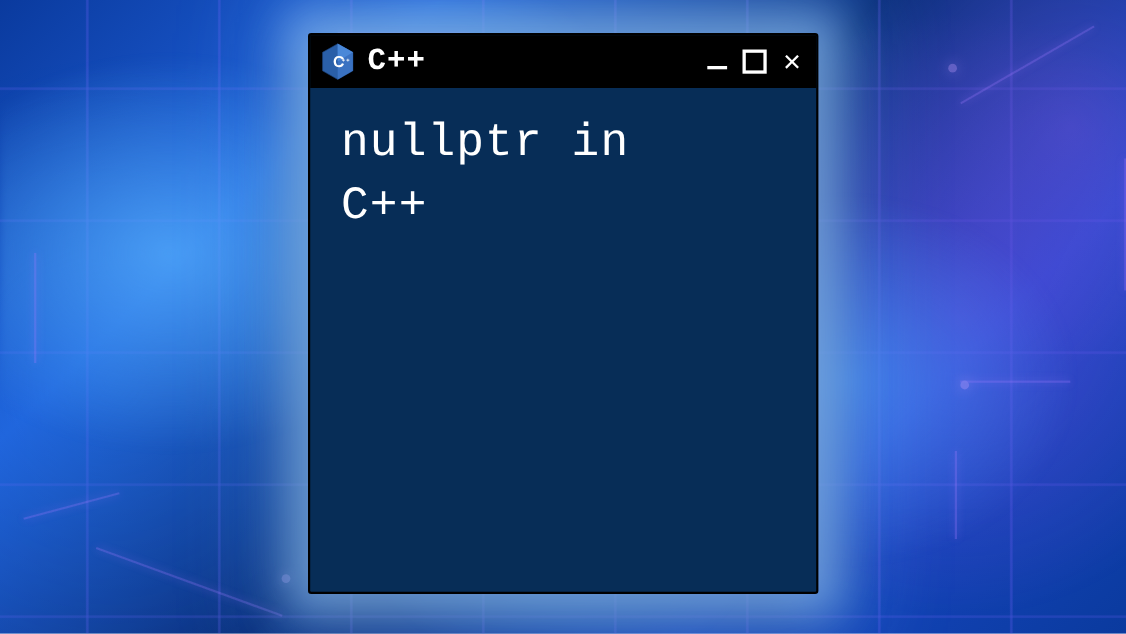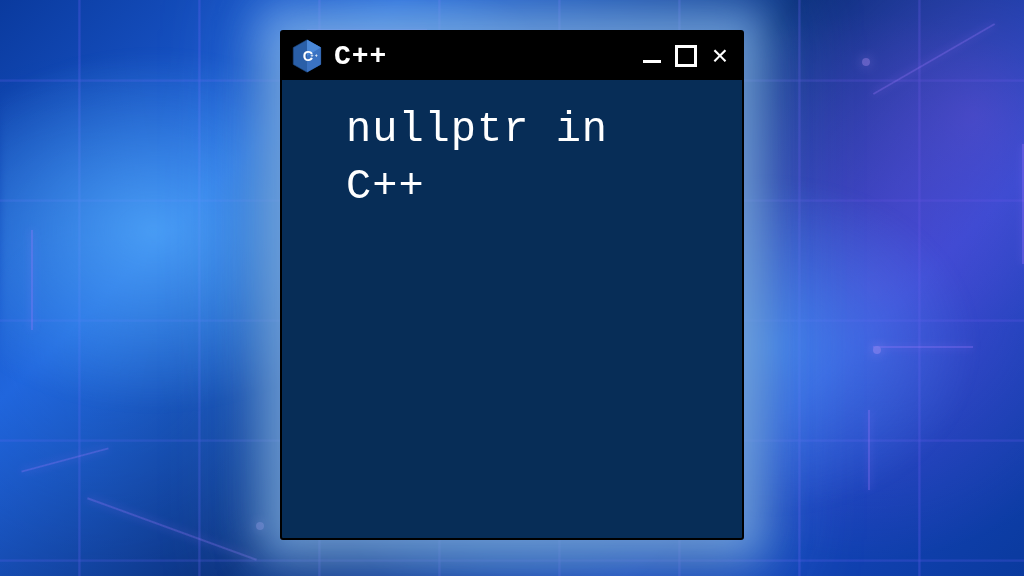--- a/index.html
+++ b/index.html
@@ -192,21 +192,20 @@
       padding: 22px 28px;
       color: #ffffff;
       font-family: 'Consolas', 'Courier New', monospace;
       font-size: 42px;
       line-height: 1.35;
       letter-spacing: 1px;
     }
 
     .terminal-line {
       white-space: pre-wrap;
-      margin-left: 36px;
     }
   </style>
 </head>
 <body>
 
 <div class="bg-layer">
   <div class="bg-circuits"></div>
   <div class="bg-clouds"></div>
   <div class="bg-lines">
     <div class="circuit-line cl-1"></div>

